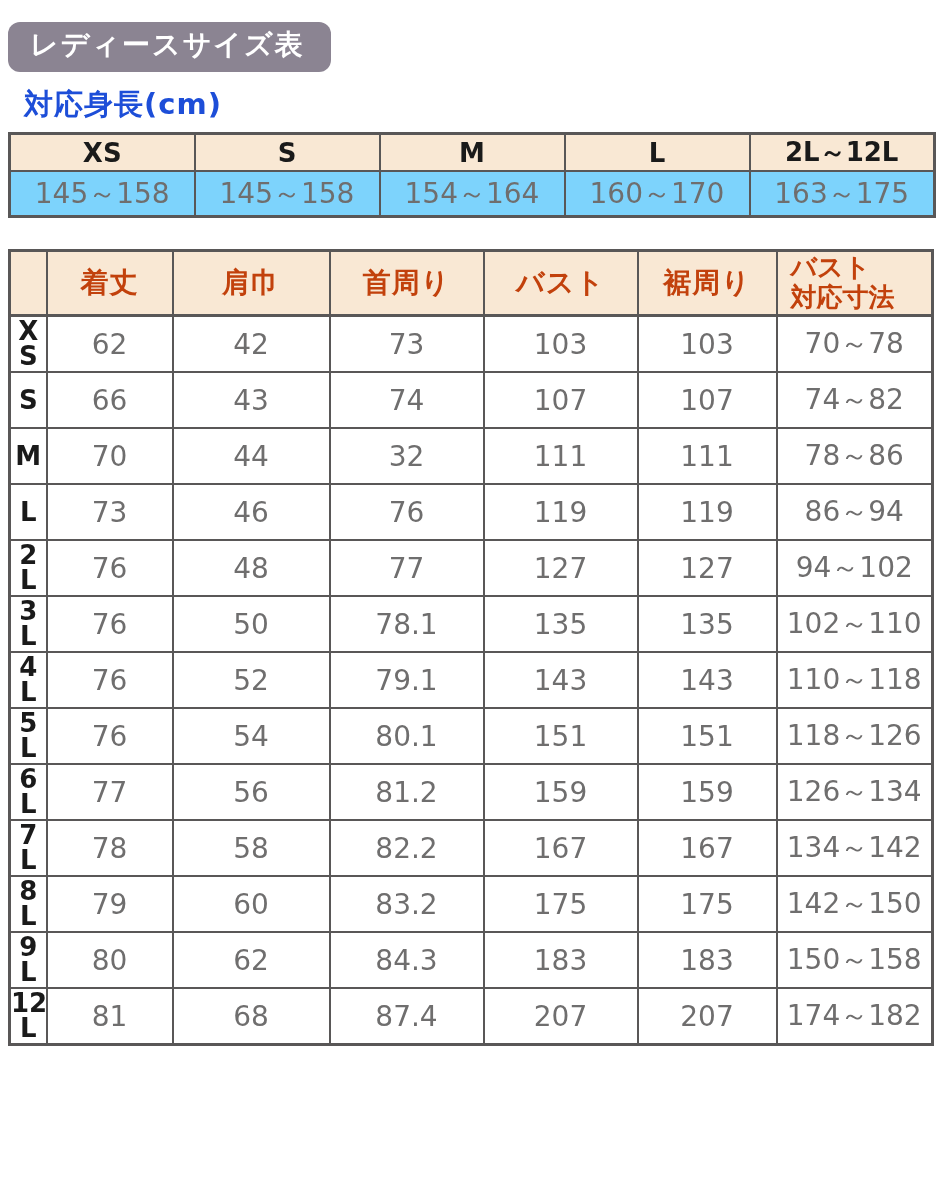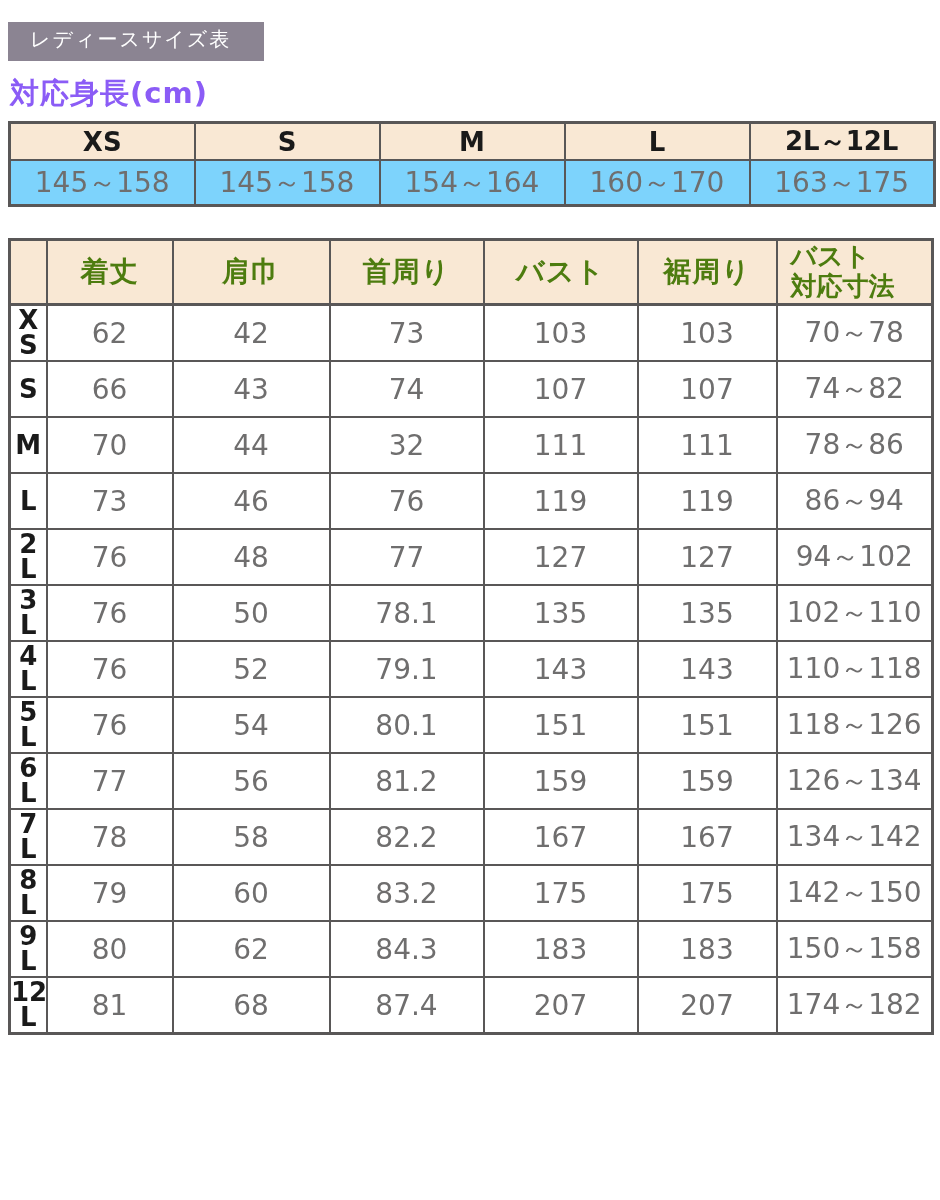--- a/index.html
+++ b/index.html
@@ -15,33 +15,34 @@
     background: #ffffff;
     box-sizing: border-box;
     padding: 22px 0 0 8px;
     overflow: hidden;
   }
   
   .badge {
     display: inline-block;
     background: #8b8492;
     color: #ffffff;
-    font-size: 20px;
-    font-weight: normal;
+    font-size: 28px;
+    font-weight: bold;
     letter-spacing: 2px;
     padding: 4px 26px 8px 22px;
     min-width: 256px;
     box-sizing: border-box;
+    border-radius: 12px;
   }
   
   .section-heading {
     font-size: 29px;
     font-weight: bold;
-    color: #8b5cf6;
-    margin: 13px 0 7px 2px;
+    color: #1d4ed8;
+    margin: 13px 0 7px 16px;
     letter-spacing: 1px;
   }
   
   table {
     border-collapse: collapse;
     table-layout: fixed;
     border-radius: 22px;
   }
   
   .height-table {
@@ -72,21 +73,21 @@
     margin-top: 31px;
     width: 923px;
     border: 3px solid #595757;
   }
   .size-table thead th {
     background: #f9e8d4;
     border: 2px solid #595757;
     border-bottom: 3px solid #595757;
     font-size: 28px;
     font-weight: bold;
-    color: #4d7c0f;
+    color: #c2410c;
     height: 62px;
     text-align: center;
     padding: 0;
     letter-spacing: 1px;
   }
   .size-table thead th.corner-cell {
     background: #f9e8d4;
   }
   .size-table thead th.bust-range-header {
     text-align: left;

